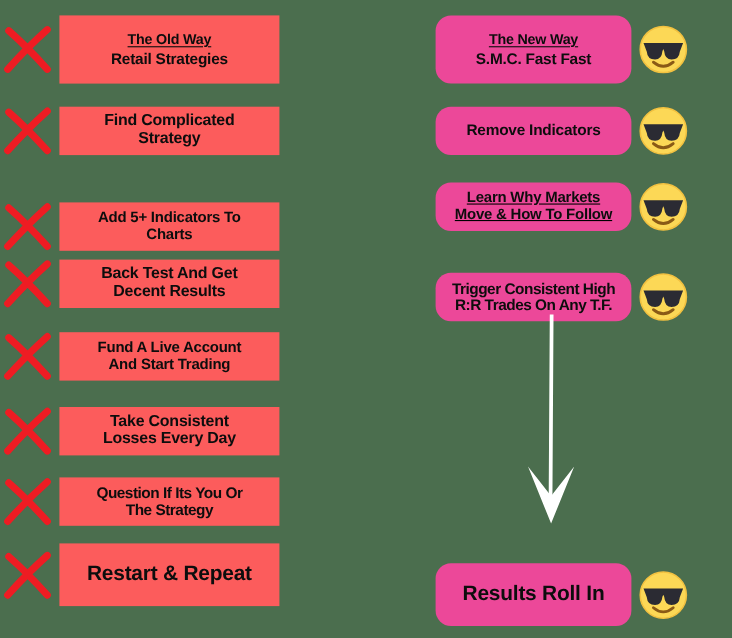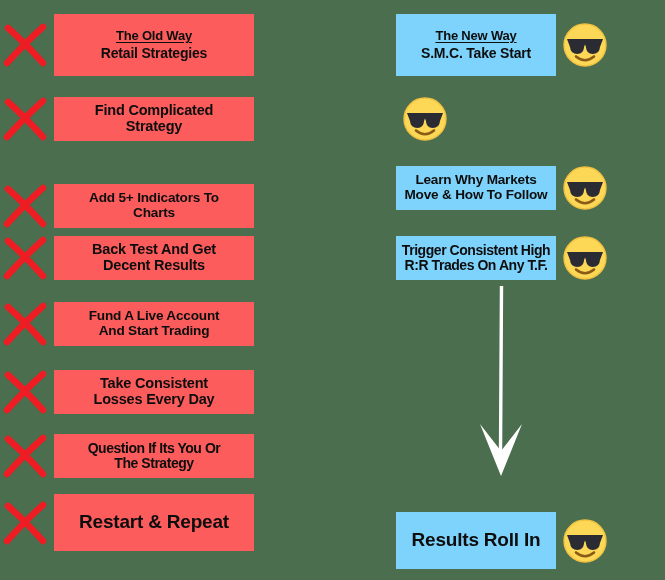--- a/index.html
+++ b/index.html
@@ -36,30 +36,29 @@
     flex: 0 0 50px;
     margin-right: 4px;
     display: block;
   }
 
   
   .box {
     box-sizing: border-box;
     display: flex;
     flex-direction: column;
-    align-items: center;
     justify-content: center;
     text-align: center;
     color: #0d0d0d;
     padding: 2px 6px;
     line-height: 1.08;
     letter-spacing: -0.2px;
   }
   .box-red   { background: #fc5c5c; width: 200px; }
-  .box-green { background: #7dd3fc; width: 160px; }
+  .box-green { background: #ec4899; width: 178px; border-radius: 14px; }
 
   .h-44 { height: 44px; }
   .h-57 { height: 57px; }
   .h-62 { height: 62px; }
 
   .box .line {
     font-weight: 800;
     font-size: 14.5px;
     white-space: nowrap;
   }
@@ -183,53 +182,56 @@
       <path d="M8 7 C16 14, 34 32, 43 42 M43 6 C34 14, 16 32, 7 42" stroke="#ee1c23" stroke-width="6.5" stroke-linecap="round" fill="none"></path>
     </svg>
     <div class="box box-red h-57">
       <div class="big-final">Restart &amp; Repeat</div>
     </div>
   </div>
 
   <div class="row row-right" style="top:14px; height:62px;">
     <div class="box box-green h-62">
       <div class="title-small">The New Way</div>
-      <div class="title-big">S.M.C. Take Start</div>
+      <div class="title-big">S.M.C. Fast Fast</div>
     </div>
     <svg class="emoji" viewBox="0 0 46 46">
       <circle cx="23" cy="23" r="21" fill="#fcd856"></circle>
       <circle cx="23" cy="23" r="21" fill="none" stroke="#f2c140" stroke-width="1.4"></circle>
       <path d="M5 17 H41 L38 25 Q37.5 32 30.5 32 Q24.5 32 23.8 24.5 L23 22.6 L22.2 24.5 Q21.5 32 15.5 32 Q8.5 32 8 25 Z" fill="#2b2b33"></path>
       <path d="M14 34.5 Q23 42 32 34.5" stroke="#8a5a16" stroke-width="2.6" fill="none" stroke-linecap="round"></path>
     </svg>
   </div>
 
   <div class="row row-right" style="top:97px; height:44px;">
-    <svg class="emoji" viewBox="0 0 46 46">
-      <circle cx="23" cy="23" r="21" fill="#fcd856"></circle>
-      <circle cx="23" cy="23" r="21" fill="none" stroke="#f2c140" stroke-width="1.4"></circle>
-      <path d="M5 17 H41 L38 25 Q37.5 32 30.5 32 Q24.5 32 23.8 24.5 L23 22.6 L22.2 24.5 Q21.5 32 15.5 32 Q8.5 32 8 25 Z" fill="#2b2b33"></path>
-      <path d="M14 34.5 Q23 42 32 34.5" stroke="#8a5a16" stroke-width="2.6" fill="none" stroke-linecap="round"></path>
-    </svg>
-  </div>
-
-  <div class="row row-right" style="top:166px; height:44px;">
+    <div class="box box-green h-44">
+      <div class="title-big">Remove Indicators</div>
+    </div>
+    <svg class="emoji" viewBox="0 0 46 46">
+      <circle cx="23" cy="23" r="21" fill="#fcd856"></circle>
+      <circle cx="23" cy="23" r="21" fill="none" stroke="#f2c140" stroke-width="1.4"></circle>
+      <path d="M5 17 H41 L38 25 Q37.5 32 30.5 32 Q24.5 32 23.8 24.5 L23 22.6 L22.2 24.5 Q21.5 32 15.5 32 Q8.5 32 8 25 Z" fill="#2b2b33"></path>
+      <path d="M14 34.5 Q23 42 32 34.5" stroke="#8a5a16" stroke-width="2.6" fill="none" stroke-linecap="round"></path>
+    </svg>
+  </div>
+
+  <div class="row row-right" style="top:166px; height:44px;text-decoration:underline;">
     <div class="box box-green h-44 small-fit">
       <div class="line">Learn Why Markets</div>
       <div class="line">Move &amp; How To Follow</div>
     </div>
     <svg class="emoji" viewBox="0 0 46 46">
       <circle cx="23" cy="23" r="21" fill="#fcd856"></circle>
       <circle cx="23" cy="23" r="21" fill="none" stroke="#f2c140" stroke-width="1.4"></circle>
       <path d="M5 17 H41 L38 25 Q37.5 32 30.5 32 Q24.5 32 23.8 24.5 L23 22.6 L22.2 24.5 Q21.5 32 15.5 32 Q8.5 32 8 25 Z" fill="#2b2b33"></path>
       <path d="M14 34.5 Q23 42 32 34.5" stroke="#8a5a16" stroke-width="2.6" fill="none" stroke-linecap="round"></path>
     </svg>
   </div>
 
-  <div class="row row-right" style="top:236px; height:44px;">
+  <div class="row row-right" style="top:248px; height:44px;">
     <div class="box box-green h-44 tight">
       <div class="line">Trigger Consistent High</div>
       <div class="line">R:R Trades On Any T.F.</div>
     </div>
     <svg class="emoji" viewBox="0 0 46 46">
       <circle cx="23" cy="23" r="21" fill="#fcd856"></circle>
       <circle cx="23" cy="23" r="21" fill="none" stroke="#f2c140" stroke-width="1.4"></circle>
       <path d="M5 17 H41 L38 25 Q37.5 32 30.5 32 Q24.5 32 23.8 24.5 L23 22.6 L22.2 24.5 Q21.5 32 15.5 32 Q8.5 32 8 25 Z" fill="#2b2b33"></path>
       <path d="M14 34.5 Q23 42 32 34.5" stroke="#8a5a16" stroke-width="2.6" fill="none" stroke-linecap="round"></path>
     </svg>

